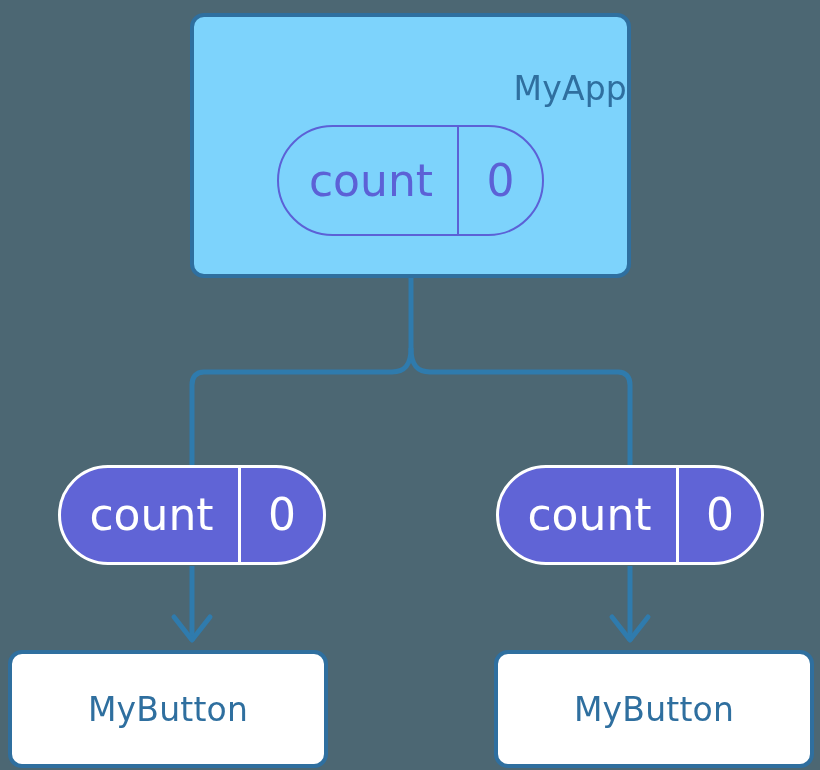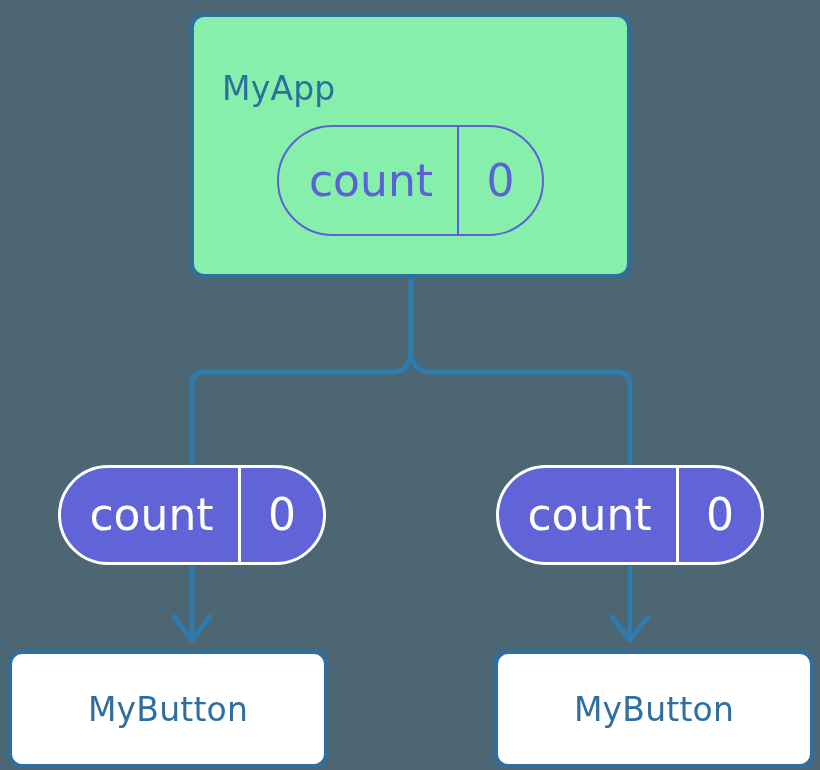--- a/index.html
+++ b/index.html
@@ -28,27 +28,27 @@
     width: 820px;
     height: 770px;
     z-index: 1;
     pointer-events: none;
   }
 
   
   .component-box {
     position: absolute;
     box-sizing: border-box;
-    background: #86efac;
+    background: #7dd3fc;
     border: 4px solid #2f6f9f;
     border-radius: 14px;
     z-index: 2;
     display: flex;
     flex-direction: column;
-    align-items: flex-start;
+    align-items: flex-end;
     padding-left: 28px;
   }
   #root-box {
     left: 190px;
     top: 13px;
     width: 441px;
     height: 265px;
     justify-content: flex-start;
   }
   .component-title {

